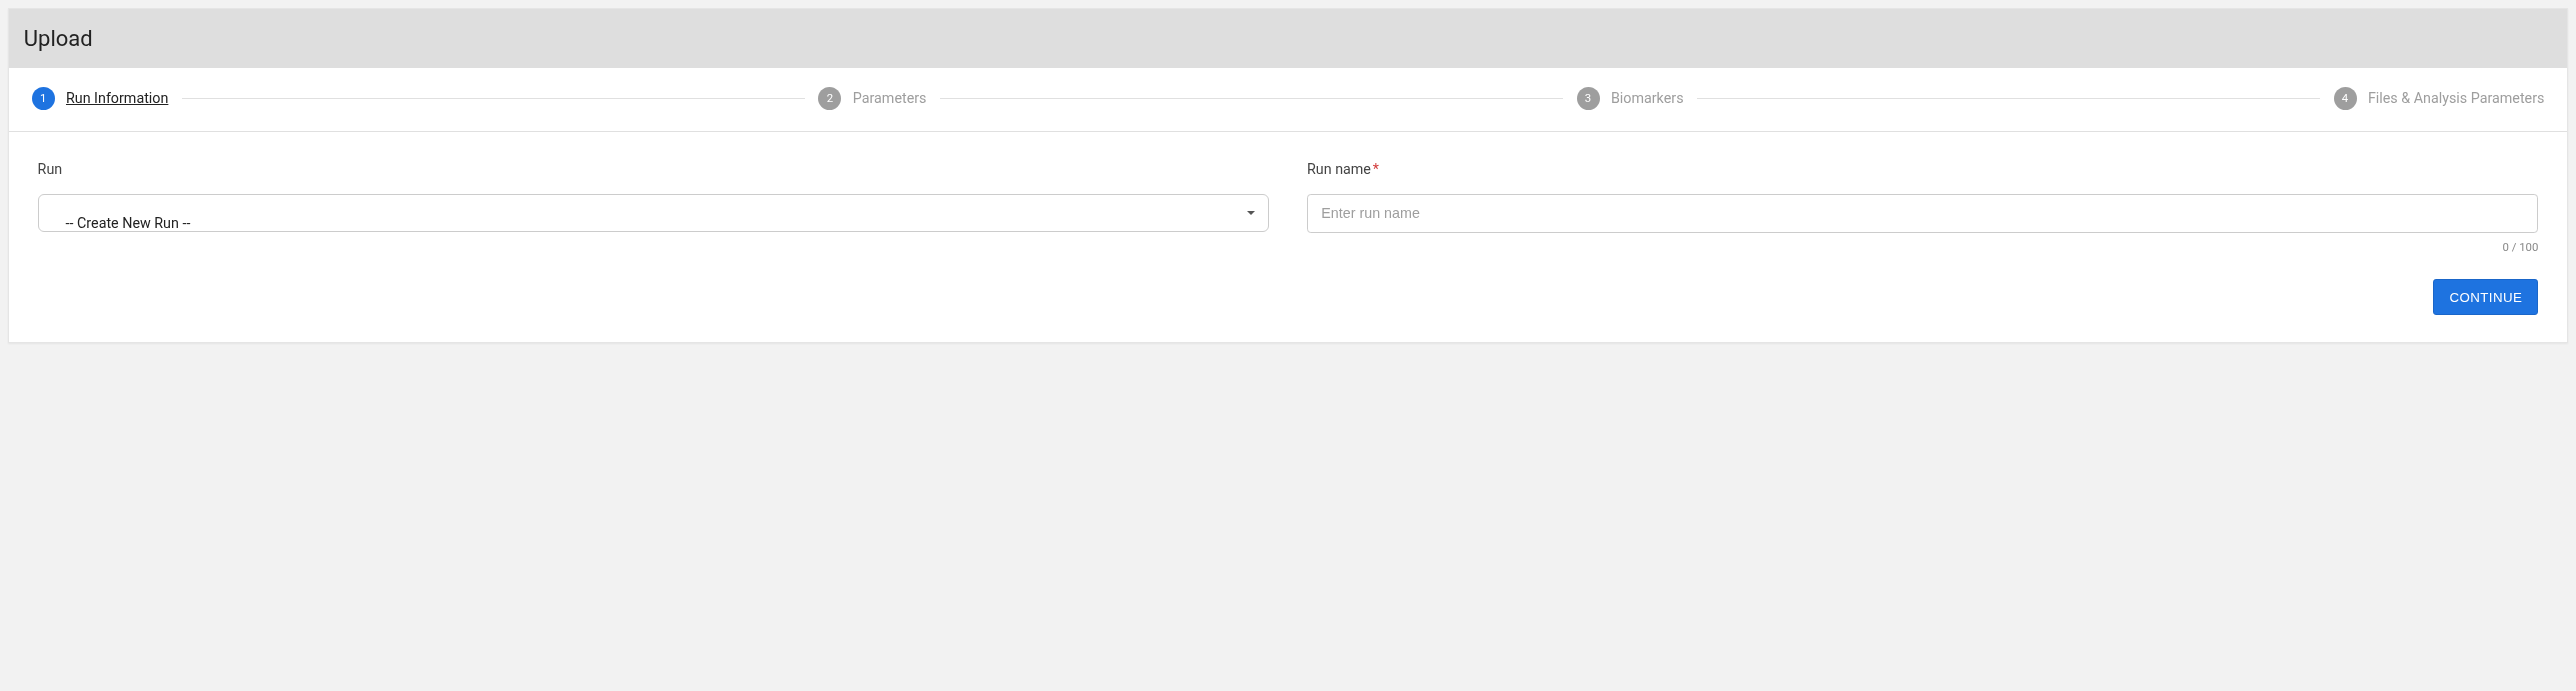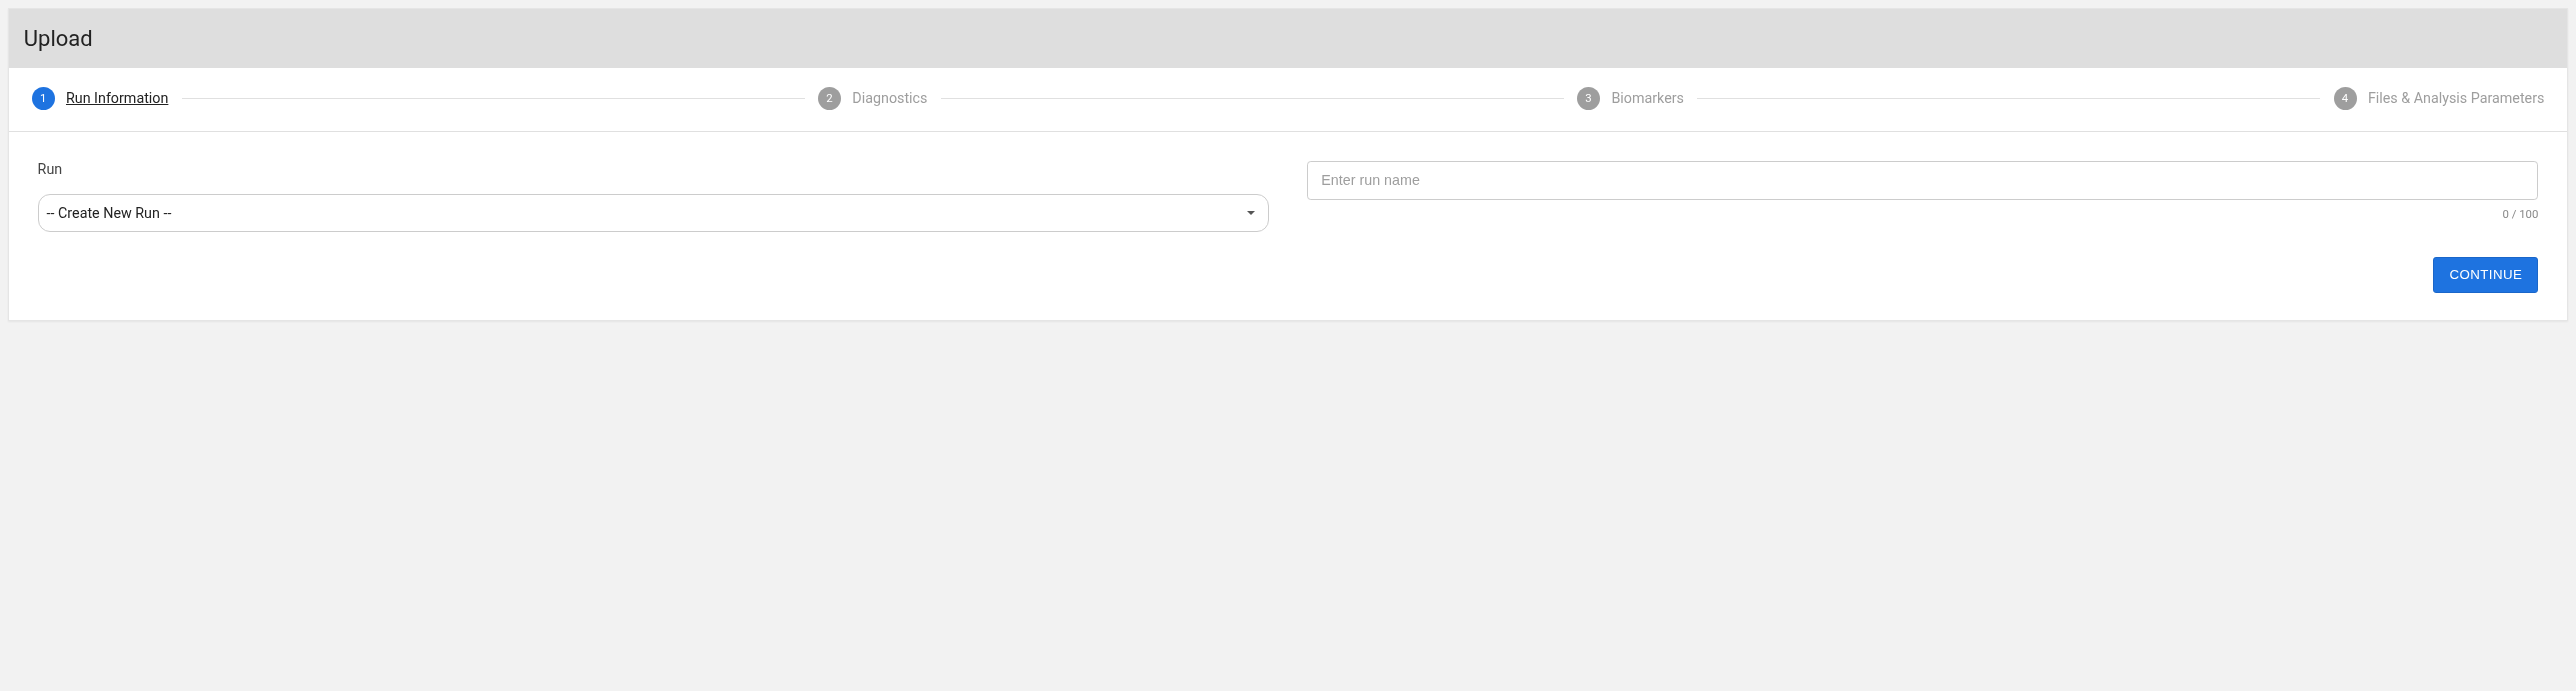--- a/index.html
+++ b/index.html
@@ -69,25 +69,25 @@
   }
   .field-label {
     font-size: 14.3px;
     color: #444;
     margin-bottom: 17px;
   }
   .required-star { color: #d23b3b; margin-left: 1.9px; }
   .select-box {
     position: relative;
     border: 1px solid #ccc;
-    border-radius: 12px;
+    border-radius: 6px;
     height: 38px;
     display: flex;
-    align-items: center;
-    padding: 0 8px;
+    align-items: flex-end;
+    padding: 0 27px;
     background: #fff;
     cursor: pointer;
     font-size: 14.3px;
     color: #222;
   }
   .select-arrow {
     position: absolute;
     right: 13.3px;
     top: 50%;
     transform: translateY(-50%);
@@ -140,21 +140,21 @@
     <div class="card-header">Upload</div>
 
     <div class="stepper">
       <div class="step active">
         <div class="step-circle">1</div>
         <div class="step-label">Run Information</div>
       </div>
       <div class="step-line"></div>
       <div class="step">
         <div class="step-circle">2</div>
-        <div class="step-label">Diagnostics</div>
+        <div class="step-label">Parameters</div>
       </div>
       <div class="step-line"></div>
       <div class="step">
         <div class="step-circle">3</div>
         <div class="step-label">Biomarkers</div>
       </div>
       <div class="step-line"></div>
       <div class="step">
         <div class="step-circle">4</div>
         <div class="step-label">Files &amp; Analysis Parameters</div>
@@ -163,20 +163,23 @@
 
     <div class="form-area">
       <div class="form-col">
         <div class="field-label">Run</div>
         <div class="select-box">
           <span>-- Create New Run --</span>
           <span class="select-arrow"></span>
         </div>
       </div>
       <div class="form-col">
+        <div class="field-label">
+          <span>Run name</span><span class="required-star">*</span>
+        </div>
         <input type="text" class="text-input" placeholder="Enter run name" style="">
         <div class="char-counter">0 / 100</div>
       </div>
     </div>
 
     <div class="actions">
       <button class="btn-primary">CONTINUE</button>
     </div>
 
   </div>

